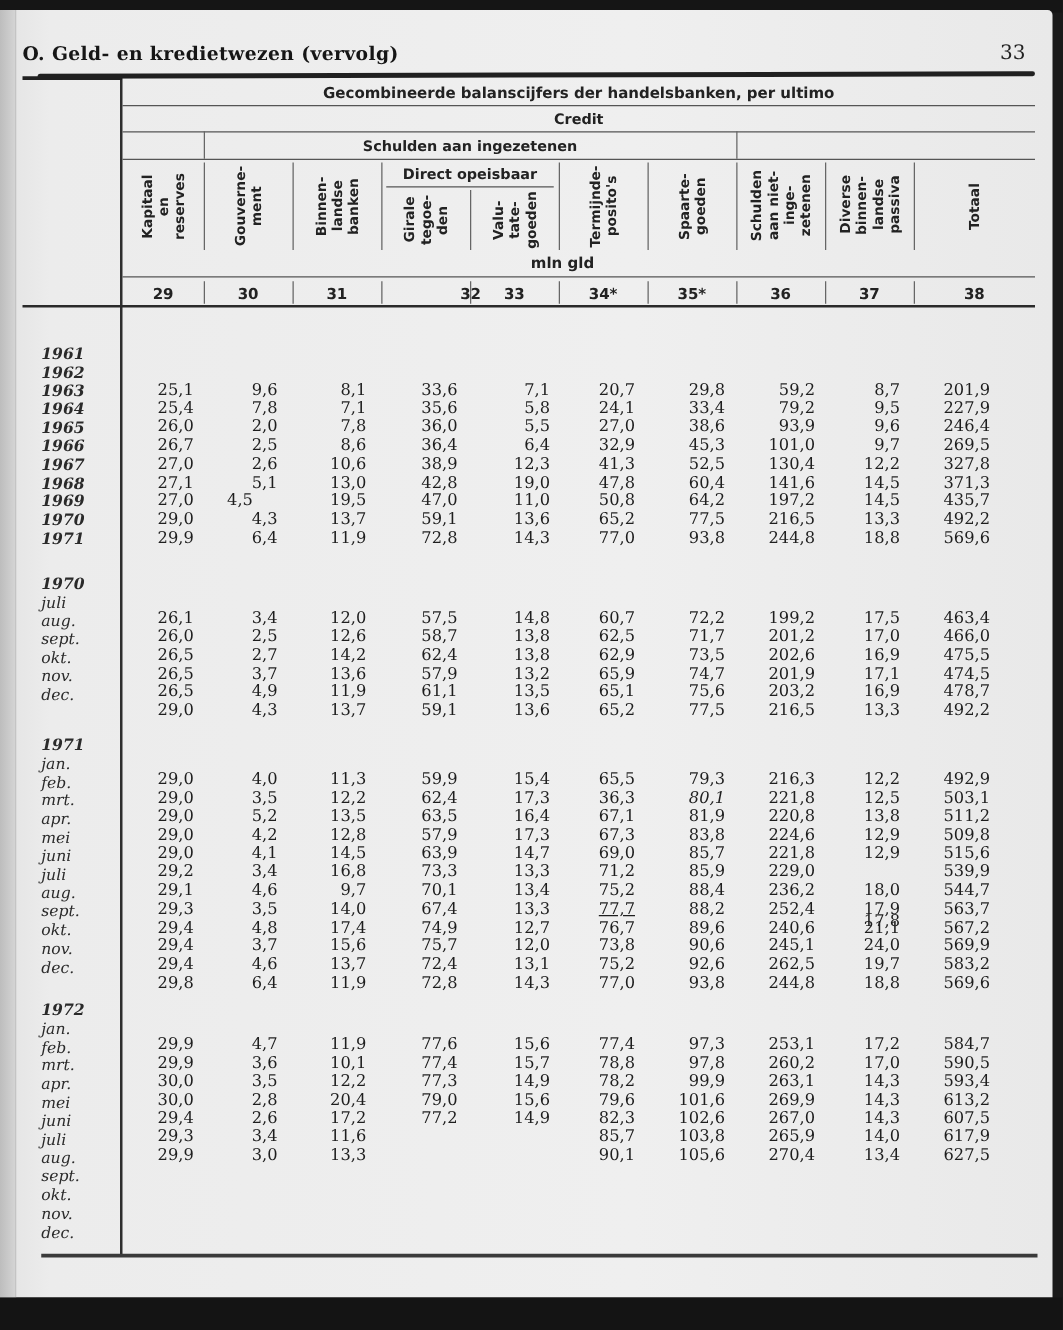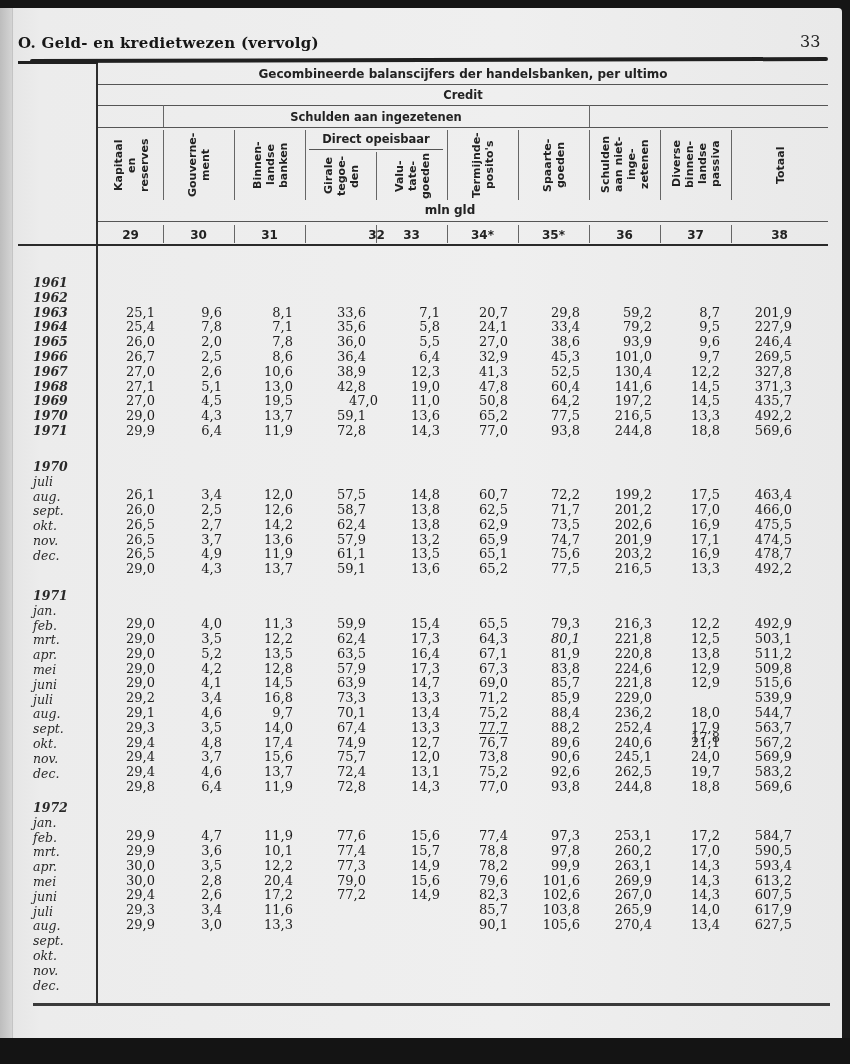--- a/index.html
+++ b/index.html
@@ -212,23 +212,23 @@
     <div class="cell" style="left: 233px; top: 378.6px;">13,0</div>
     <div class="cell" style="left: 306px; top: 378.6px;">42,8</div>
     <div class="cell" style="left: 380px; top: 378.6px;">19,0</div>
     <div class="cell" style="left: 448px; top: 378.6px;">47,8</div>
     <div class="cell" style="left: 520px; top: 378.6px;">60,4</div>
     <div class="cell" style="left: 592px; top: 378.6px;">141,6</div>
     <div class="cell" style="left: 660px; top: 378.6px;">14,5</div>
     <div class="cell" style="left: 732px; top: 378.6px;">371,3</div>
     <div class="lbl year" style="top: 393.4px;">1969</div>
     <div class="cell" style="left: 95px; top: 393.4px;">27,0</div>
-    <div class="cell" style="left: 162px; top: 393.4px;">4,5</div>
+    <div class="cell" style="left: 162px; top: 393.4px; text-align: center;">4,5</div>
     <div class="cell" style="left: 233px; top: 393.4px;">19,5</div>
-    <div class="cell" style="left: 318px; top: 393.4px;">47,0</div>
+    <div class="cell" style="left: 306px; top: 393.4px;">47,0</div>
     <div class="cell" style="left: 380px; top: 393.4px;">11,0</div>
     <div class="cell" style="left: 448px; top: 393.4px;">50,8</div>
     <div class="cell" style="left: 520px; top: 393.4px;">64,2</div>
     <div class="cell" style="left: 592px; top: 393.4px;">197,2</div>
     <div class="cell" style="left: 660px; top: 393.4px;">14,5</div>
     <div class="cell" style="left: 732px; top: 393.4px;">435,7</div>
     <div class="lbl year" style="top: 408.2px;">1970</div>
     <div class="cell" style="left: 95px; top: 408.2px;">29,0</div>
     <div class="cell" style="left: 162px; top: 408.2px;">4,3</div>
     <div class="cell" style="left: 233px; top: 408.2px;">13,7</div>
@@ -328,21 +328,21 @@
     <div class="cell" style="left: 520px; top: 616.12px;">79,3</div>
     <div class="cell" style="left: 592px; top: 616.12px;">216,3</div>
     <div class="cell" style="left: 660px; top: 616.12px;">12,2</div>
     <div class="cell" style="left: 732px; top: 616.12px;">492,9</div>
     <div class="lbl" style="top: 617.6px;">feb.</div>
     <div class="cell" style="left: 95px; top: 630.92px;">29,0</div>
     <div class="cell" style="left: 162px; top: 630.92px;">3,5</div>
     <div class="cell" style="left: 233px; top: 630.92px;">12,2</div>
     <div class="cell" style="left: 306px; top: 630.92px;">62,4</div>
     <div class="cell" style="left: 380px; top: 630.92px;">17,3</div>
-    <div class="cell" style="left: 448px; top: 630.92px;">64,3</div>
+    <div class="cell" style="left: 448px; top: 630.92px;">36,3</div>
     <div class="cell" style="left: 520px; top: 630.92px; font-style: italic;">80,1</div>
     <div class="cell" style="left: 592px; top: 630.92px;">221,8</div>
     <div class="cell" style="left: 660px; top: 630.92px;">12,5</div>
     <div class="cell" style="left: 732px; top: 630.92px;">503,1</div>
     <div class="lbl" style="top: 632.4px;">mrt.</div>
     <div class="cell" style="left: 95px; top: 645.72px;">29,0</div>
     <div class="cell" style="left: 162px; top: 645.72px;">5,2</div>
     <div class="cell" style="left: 233px; top: 645.72px;">13,5</div>
     <div class="cell" style="left: 306px; top: 645.72px;">63,5</div>
     <div class="cell" style="left: 380px; top: 645.72px;">16,4</div>

